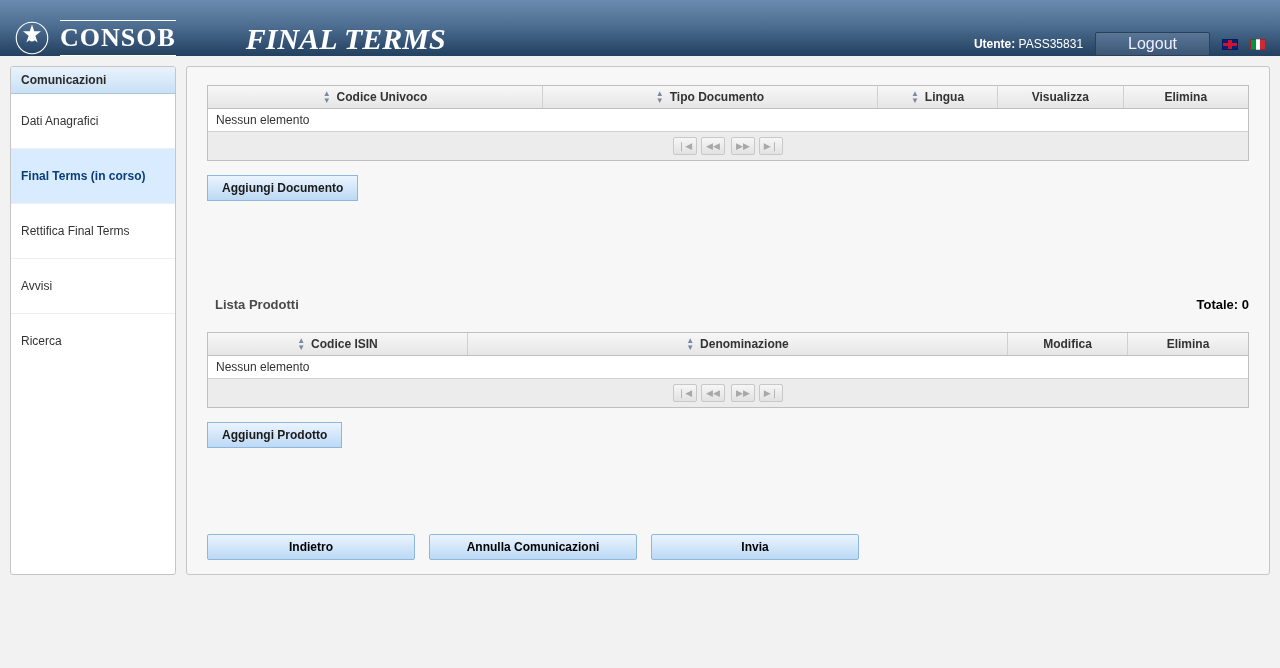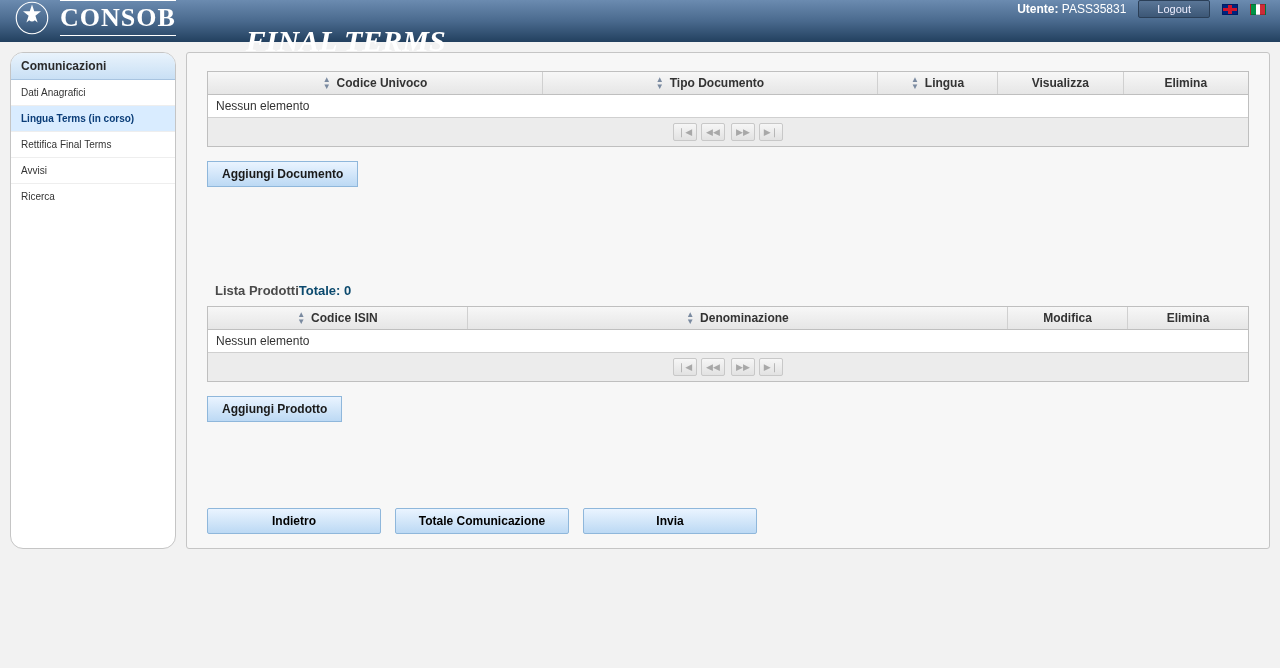--- a/index.html
+++ b/index.html
@@ -1,65 +1,65 @@
 <!DOCTYPE html>
 <html><head>
 <meta charset="utf-8">
 <style>
   * { box-sizing: border-box; margin: 0; padding: 0; }
   body { font-family: Arial, Helvetica, sans-serif; font-size: 12px; background: #f2f2f2; color: #333; }
   .header {
-    height: 42px;
+    height: 56px;
     background: linear-gradient(to bottom, #6b8bb0 0%, #4a6a8e 50%, #22405f 100%);
     display: flex;
-    align-items: flex-start;
+    align-items: flex-end;
     padding: 0 14px;
     color: #fff;
     position: relative;
   }
   .logo-area { display: flex; align-items: center; gap: 10px; }
   .emblem { width: 36px; height: 36px; fill: #fff; }
   .logo-text { font-family: "Times New Roman", serif; font-size: 26px; letter-spacing: 1px; font-weight: bold; border-top:1px solid #fff; border-bottom:1px solid #fff; padding: 2px 0;}
   .title-text { font-family: "Times New Roman", serif; font-style: italic; font-size: 30px; font-weight: bold; margin-left: 70px; margin-top: 24px; }
   .header-right { margin-left: auto; display: flex; align-items: center; gap: 12px; font-size: 12px; }
   .user-label b { font-weight: bold; margin-left: 48px; }
   .logout-btn {
     background: linear-gradient(to bottom, #5a7697, #3c5776);
     border: 1px solid #2b3f57;
     color: #eef;
-    font-size: 11px;
-    padding: 2px 18px;
+    font-size: 16px;
+    padding: 2px 32px;
     cursor: pointer;
     border-radius: 2px;
   }
   .flag { width: 16px; height: 11px; display:inline-block; border:1px solid rgba(0,0,0,0.2); }
   .flag-uk { background: linear-gradient(to bottom, #00247d 0%, #00247d 100%); position:relative; }
   .flag-uk::before, .flag-uk::after { content:""; position:absolute; }
   .flag-uk::before { left:0; right:0; top:3px; height:3px; background:#cf142b; }
   .flag-uk::after { top:0; bottom:0; left:5px; width:4px; background:#cf142b; }
   .flag-it { background: linear-gradient(to right, #009246 0 33%, #fff 33% 66%, #ce2b37 66% 100%); }
 
   .layout { display: flex; gap: 10px; padding: 10px; }
   .sidebar {
     width: 166px; flex: 0 0 166px;
-    border: 1px solid #c5c5c5; background: #fff; border-radius: 13px;
+    border: 1px solid #c5c5c5; background: #fff; border-radius: 3px;
     overflow: hidden;
   }
   .panel-head {
     background: linear-gradient(to bottom, #e9f3fc, #c9e0f5);
     border-bottom: 1px solid #a8c4e0;
     padding: 6px 10px;
     font-weight: bold;
     color: #2a2a2a;
     font-size: 12px;
   }
   .nav-item {
-    padding: 7px 10px;
+    padding: 20px 10px;
     border-bottom: 1px solid #eee;
-    font-size: 10px;
+    font-size: 12px;
     color: #333;
     cursor: pointer;
   }
   .nav-item:last-child { border-bottom: none; }
   .nav-item.active {
     background: #d9ecff;
     color: #0a3d78;
     font-weight: bold;
   }
 
@@ -67,22 +67,22 @@
     flex: 1;
     border: 1px solid #c5c5c5;
     background: #f7f7f7;
     border-radius: 3px;
     overflow: hidden;
   }
   .main .panel-head { border-bottom: 1px solid #a8c4e0; }
   .content { padding: 18px 20px 14px 20px; }
 
   .section-title { font-weight: bold; color: #4a4a4a; font-size: 13px; margin-bottom: 6px; }
-  .section-title-row { display:flex; align-items:baseline; margin-bottom:8px;padding-left:8px;}
-  .total { font-weight: bold; font-size: 13px; color:#0c4a6e; }
+  .section-title-row { display:flex; justify-content:space-between; align-items:baseline; margin-bottom:20px;padding-left:8px;}
+  .total { font-weight: bold; font-size: 13px; color:#000000; }
 
   .grid {
     border: 1px solid #bfbfbf;
     background: #fff;
   }
   .grid-head { display:flex; background: linear-gradient(to bottom,#f7f7f7,#e6e6e6); border-bottom:1px solid #bfbfbf;}
   .grid-head .col {
     border-right: 1px solid #d0d0d0;
     padding: 4px 6px;
     font-weight: bold;
@@ -121,21 +121,21 @@
     cursor:pointer;
   }
 
   .spacer-lg { height: 96px; }
   .spacer-md { height: 74px; }
 
   .footer-btns {
     display:flex; gap:14px; margin-top: 12px;
   }
   .footer-btns .fbtn {
-    width: 174px;
+    width: 208px;
     text-align:center;
     background: linear-gradient(to bottom,#eaf4ff,#bcd9f4);
     border:1px solid #8fb7db;
     font-size:12px; font-weight:bold;
     padding:5px 0;
     border-radius:2px;
     cursor:pointer;
   }
 </style>
 </head>
@@ -159,21 +159,21 @@
     <button class="logout-btn">Logout</button>
     <span class="flag flag-uk"></span>
     <span class="flag flag-it"></span>
   </div>
 </div>
 
 <div class="layout">
   <div class="sidebar">
     <div class="panel-head">Comunicazioni</div>
     <div class="nav-item">Dati Anagrafici</div>
-    <div class="nav-item active">Lingua Terms (in corso)</div>
+    <div class="nav-item active">Final Terms (in corso)</div>
     <div class="nav-item">Rettifica Final Terms</div>
     <div class="nav-item">Avvisi</div>
     <div class="nav-item">Ricerca</div>
   </div>
 
   <div class="main">
     <div class="content">
 
       
       <div class="grid">
@@ -264,19 +264,19 @@
             <div class="pager-btn">▶❘</div>
           </div>
         </div>
       </div>
       <button class="action-btn">Aggiungi Prodotto</button>
 
       <div class="spacer-md"></div>
 
       <div class="footer-btns">
         <button class="fbtn">Indietro</button>
-        <button class="fbtn">Totale Comunicazione</button>
+        <button class="fbtn">Annulla Comunicazioni</button>
         <button class="fbtn">Invia</button>
       </div>
 
     </div>
   </div>
 </div>
 
 </body></html>

